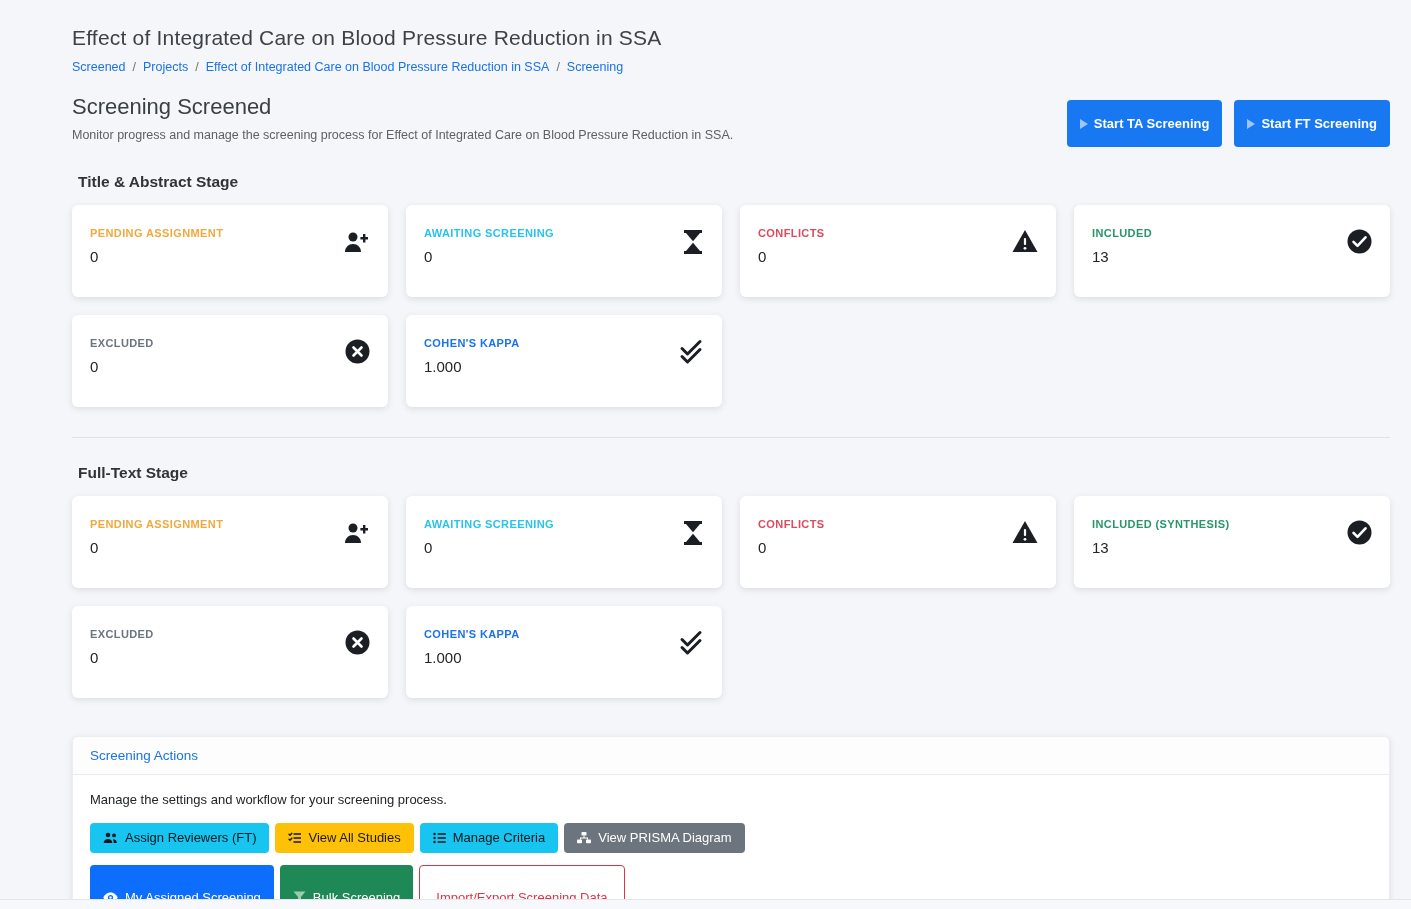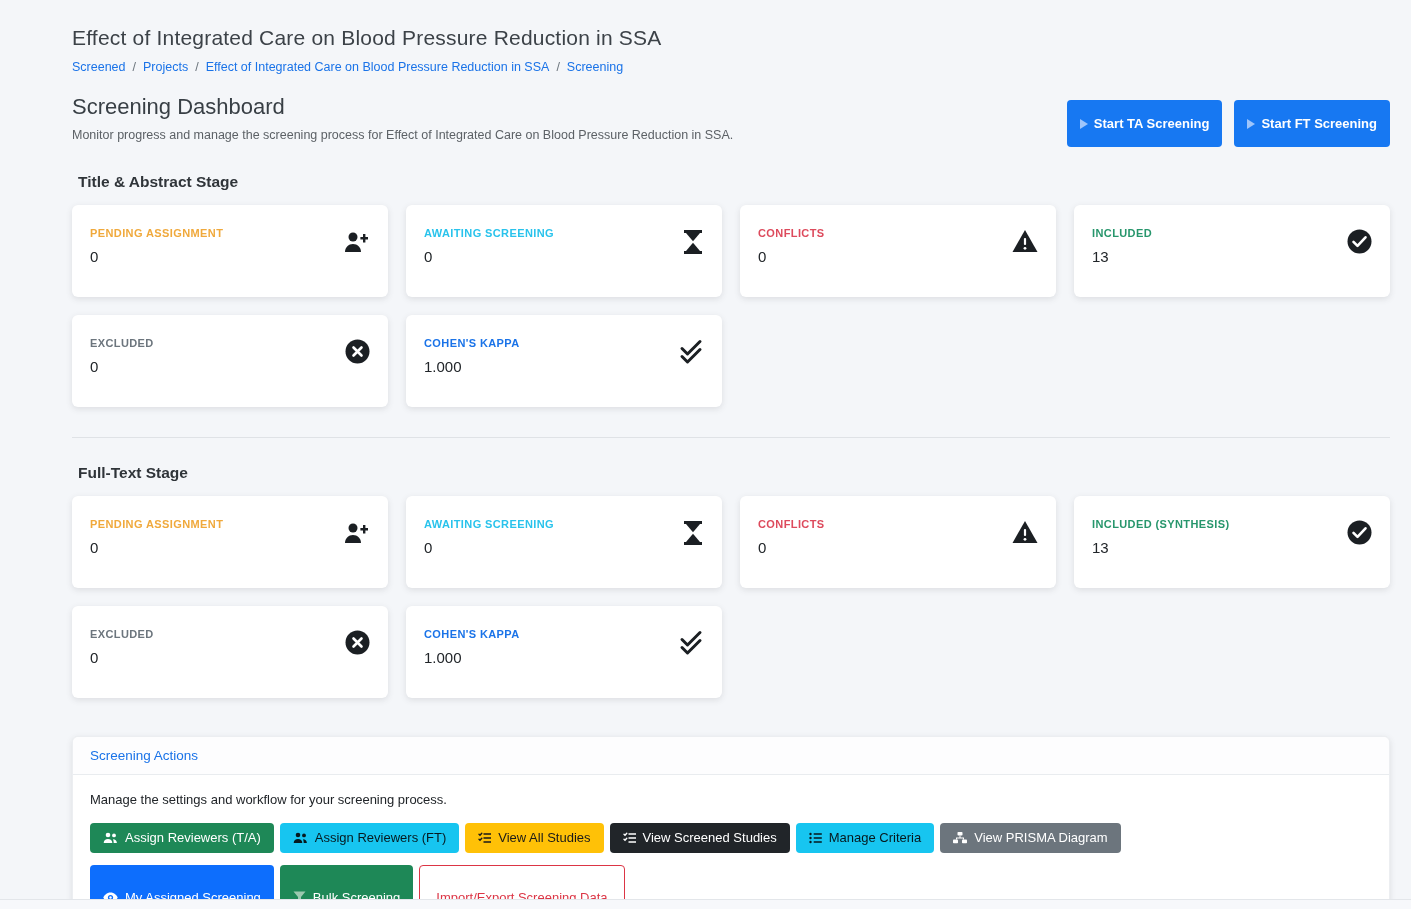--- a/index.html
+++ b/index.html
@@ -95,21 +95,21 @@
       <span class="sep">/</span>
       <a>Projects</a>
       <span class="sep">/</span>
       <a>Effect of Integrated Care on Blood Pressure Reduction in SSA</a>
       <span class="sep">/</span>
       <a>Screening</a>
     </nav>
 
     <div class="dash-header">
       <div>
-        <h2 class="dash-title">Screening Dashboard</h2>
+        <h2 class="dash-title">Screening Screened</h2>
         <div class="dash-subtitle">Monitor progress and manage the screening process for Effect of Integrated Care on Blood Pressure Reduction in SSA.</div>
       </div>
       <div class="header-buttons">
         <button class="btn-start">
           <span class="play-tri"></span>
           <span>Start TA Screening</span>
         </button>
         <button class="btn-start">
           <span class="play-tri"></span>
           <span>Start FT Screening</span>
@@ -280,61 +280,40 @@
         </span>
       </div>
     </div>
 
     <div class="actions-card">
       <div class="actions-header">Screening Actions</div>
       <div class="actions-body">
         <div class="actions-desc">Manage the settings and workflow for your screening process.</div>
 
         <div class="btn-row">
-          <button class="act-btn b-success">
-            <span>
-                <svg width="15" height="12" viewBox="0 0 15 12" fill="#fff">
-                  <circle cx="5" cy="3" r="2.3"></circle>
-                  <path d="M.7 11c0-2.4 1.9-4 4.3-4s4.3 1.6 4.3 4z"></path>
-                  <circle cx="11" cy="3.4" r="1.9"></circle>
-                  <path d="M10 7.2c2.2.1 3.9 1.5 3.9 3.8h-3.2c0-1.5-.2-2.8-.7-3.8z"></path>
-                </svg>
-              </span>
-            <span>Assign Reviewers (T/A)</span>
-          </button>
           <button class="act-btn b-info">
             <span>
                 <svg width="15" height="12" viewBox="0 0 15 12" fill="#06191e">
                   <circle cx="5" cy="3" r="2.3"></circle>
                   <path d="M.7 11c0-2.4 1.9-4 4.3-4s4.3 1.6 4.3 4z"></path>
                   <circle cx="11" cy="3.4" r="1.9"></circle>
                   <path d="M10 7.2c2.2.1 3.9 1.5 3.9 3.8h-3.2c0-1.5-.2-2.8-.7-3.8z"></path>
                 </svg>
               </span>
             <span>Assign Reviewers (FT)</span>
           </button>
           <button class="act-btn b-warning">
             <span>
                 <svg width="13" height="12" viewBox="0 0 13 12" stroke="#1a1a1a" stroke-width="1.4" fill="none" stroke-linecap="round">
                   <path d="M1 2.2l1 1 1.8-2"></path>
                   <path d="M1 7.2l1 1 1.8-2"></path>
                   <path d="M6 2h7M6 6h7M6 10h7"></path>
                 </svg>
               </span>
             <span>View All Studies</span>
-          </button>
-          <button class="act-btn b-dark">
-            <span>
-                <svg width="13" height="12" viewBox="0 0 13 12" stroke="#fff" stroke-width="1.4" fill="none" stroke-linecap="round">
-                  <path d="M1 2.2l1 1 1.8-2"></path>
-                  <path d="M1 7.2l1 1 1.8-2"></path>
-                  <path d="M6 2h7M6 6h7M6 10h7"></path>
-                </svg>
-              </span>
-            <span>View Screened Studies</span>
           </button>
           <button class="act-btn b-info">
             <span>
                 <svg width="13" height="12" viewBox="0 0 13 12" fill="#06191e">
                   <circle cx="1.5" cy="2" r="1.2"></circle>
                   <circle cx="1.5" cy="6" r="1.2"></circle>
                   <circle cx="1.5" cy="10" r="1.2"></circle>
                   <rect x="4.5" y="1.3" width="8.5" height="1.4" rx=".7"></rect>
                   <rect x="4.5" y="5.3" width="8.5" height="1.4" rx=".7"></rect>
                   <rect x="4.5" y="9.3" width="8.5" height="1.4" rx=".7"></rect>

